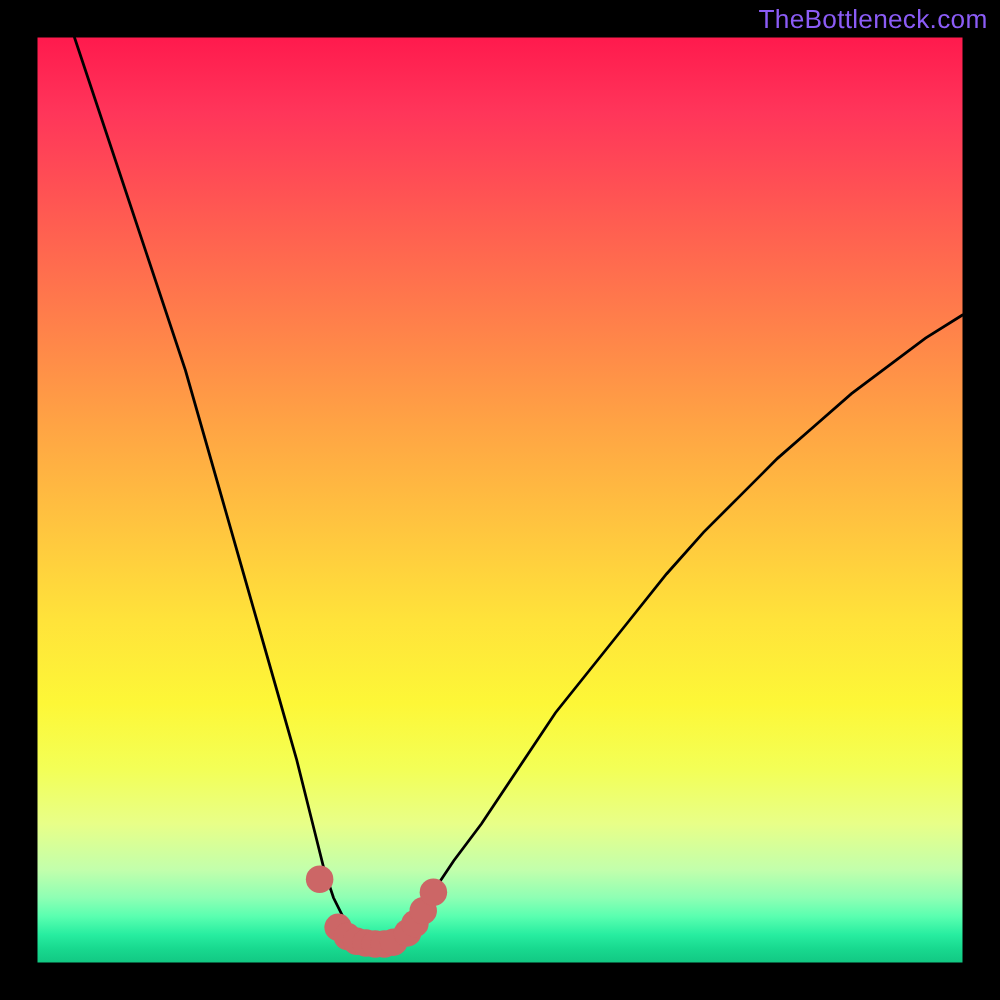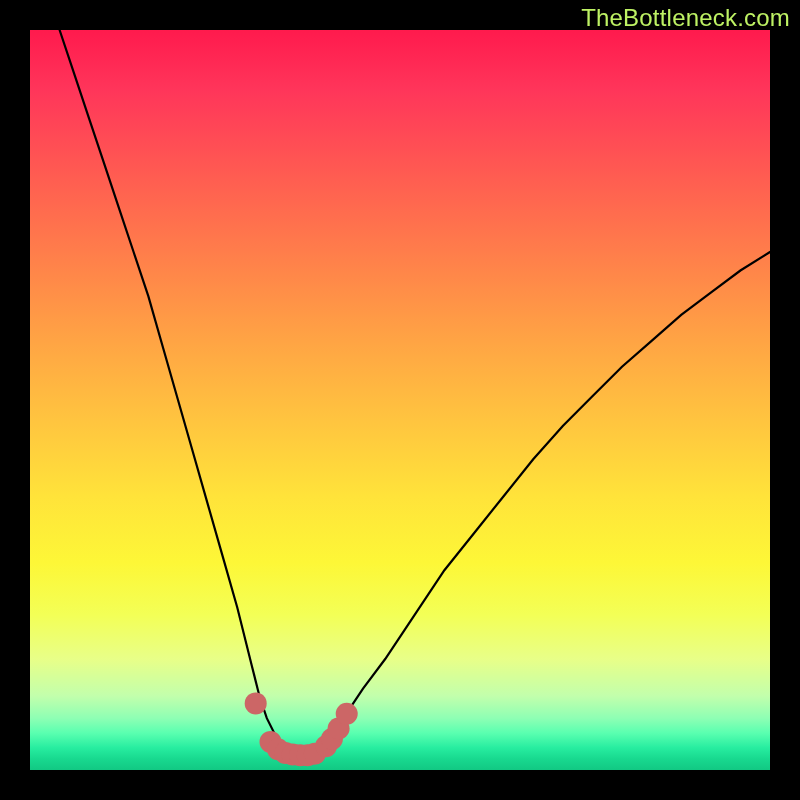--- a/index.html
+++ b/index.html
@@ -41,22 +41,22 @@
       #5affb0 95%,
       #27eda0 97%,
       #18d98f 98.5%,
       #12c883 100%
     );
   }
   .watermark {
     position: absolute;
     top: 4px;
     right: 10px;
-    color: #bef264;
-    font-size: 24px;
+    color: #8b5cf6;
+    font-size: 21px;
     font-weight: 500;
     letter-spacing: 0.2px;
   }
   svg.curve {
     position: absolute;
     top: 0;
     left: 0;
     width: 740px;
     height: 740px;
     overflow: visible;

